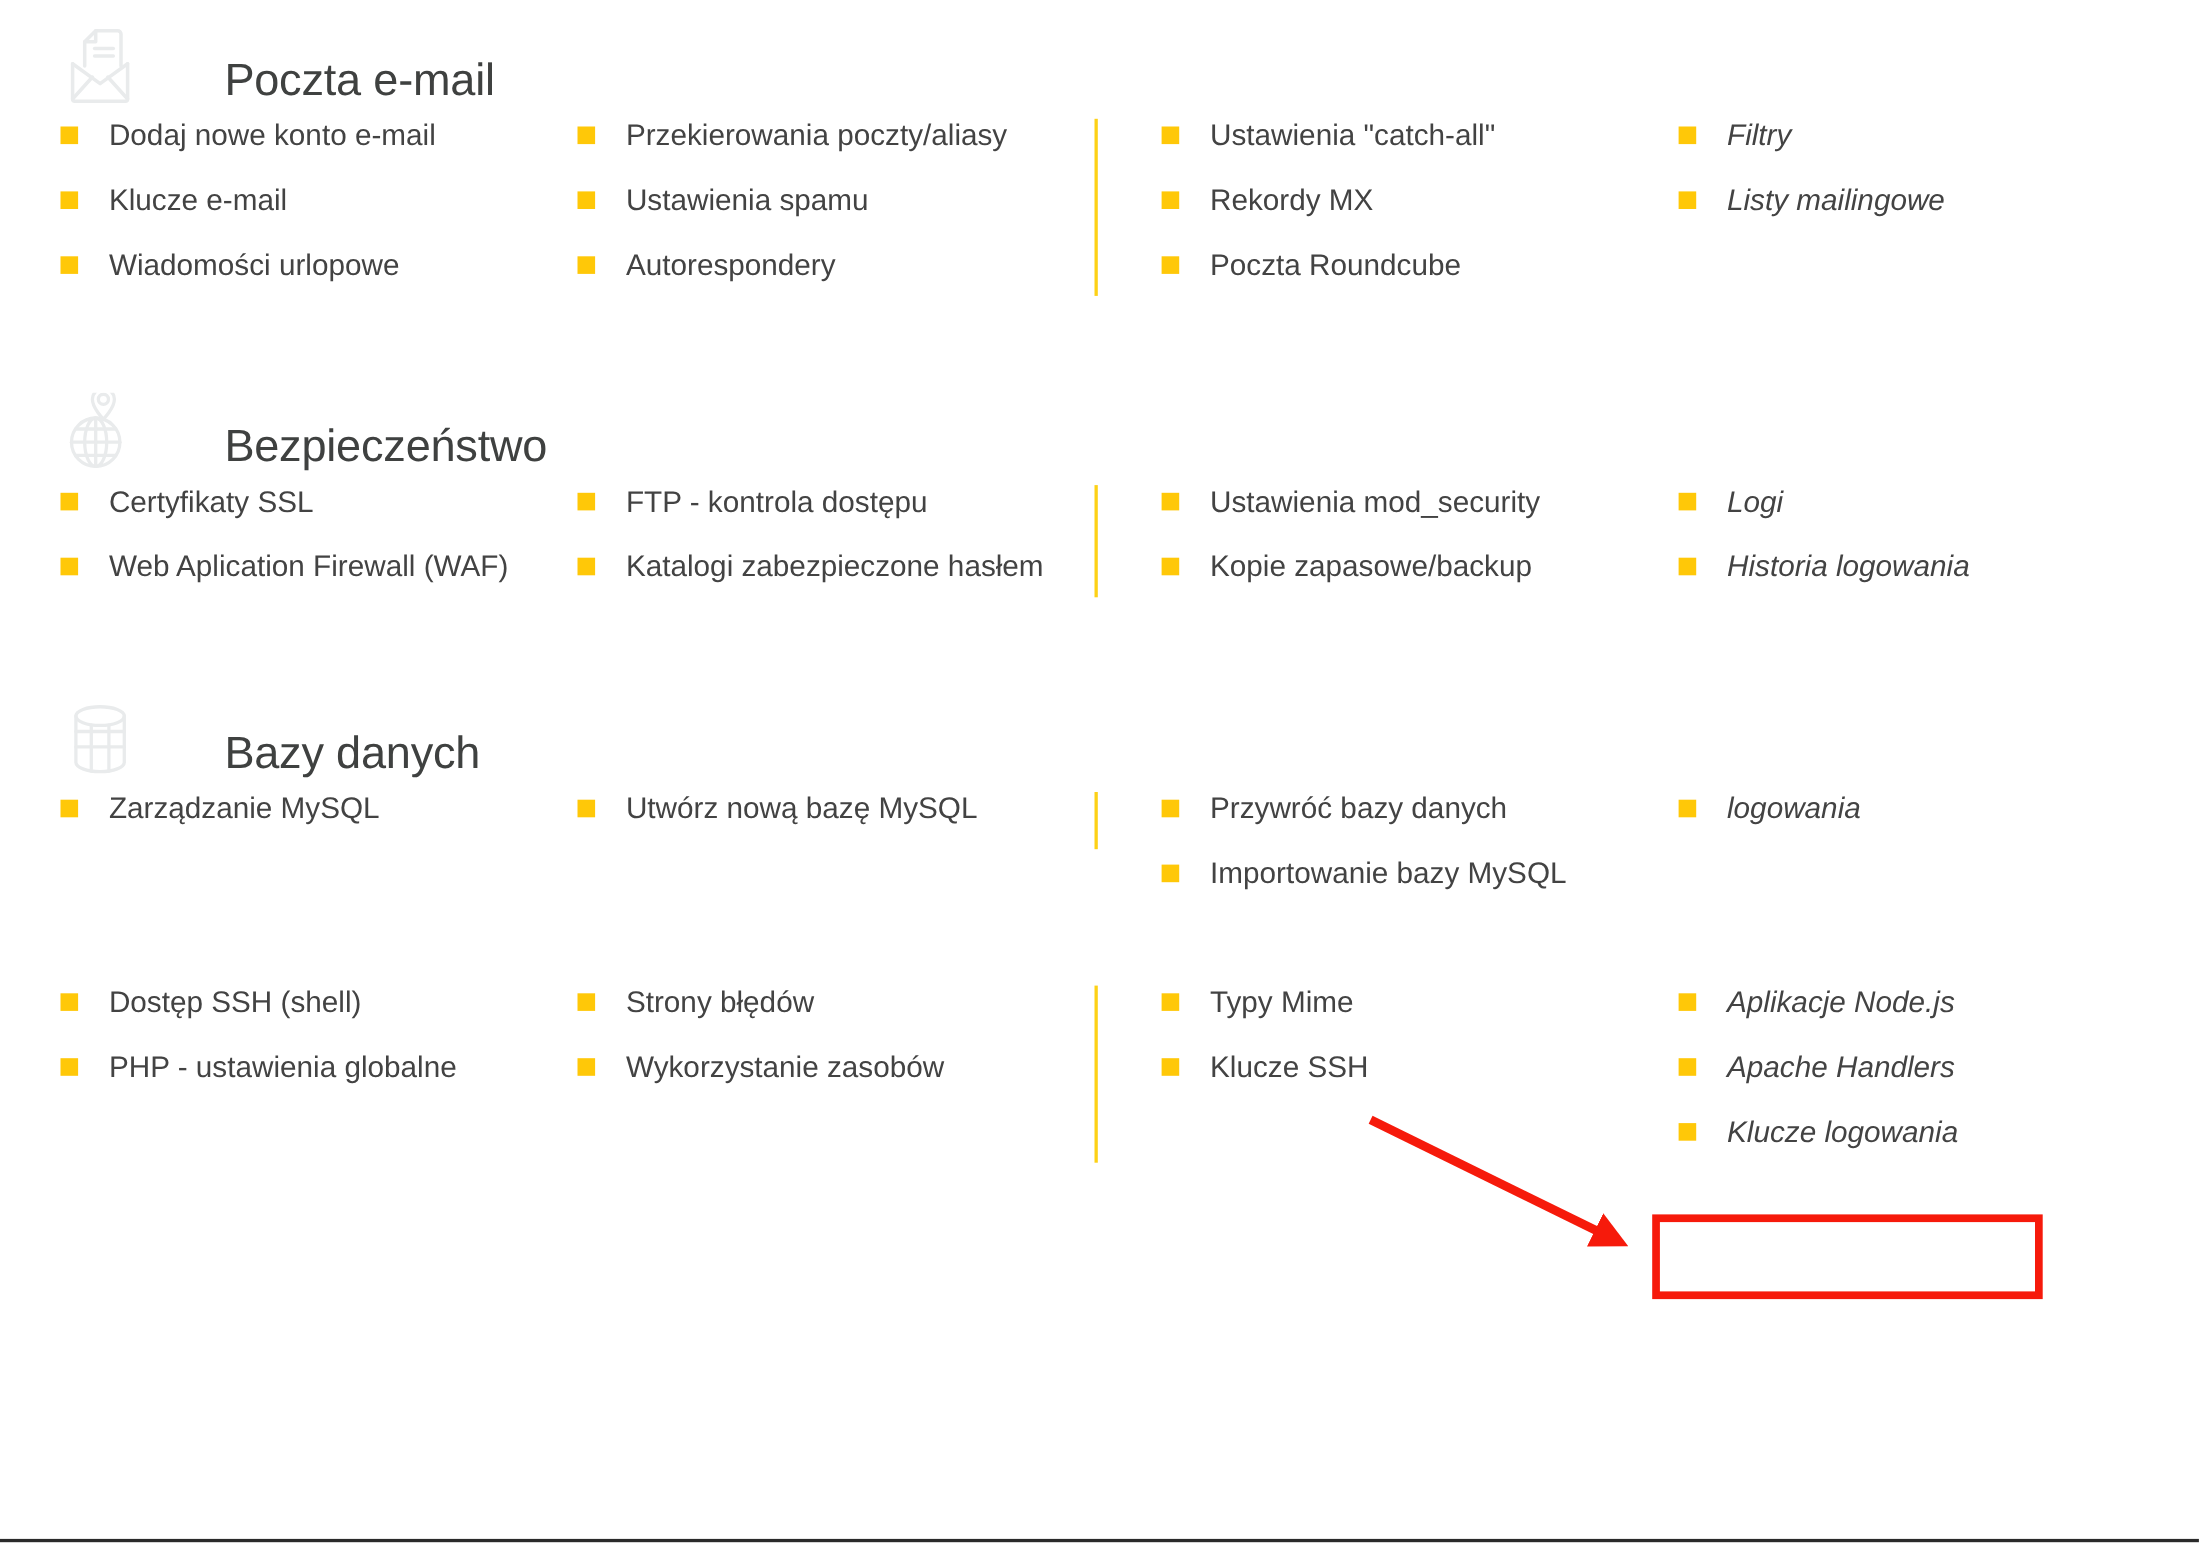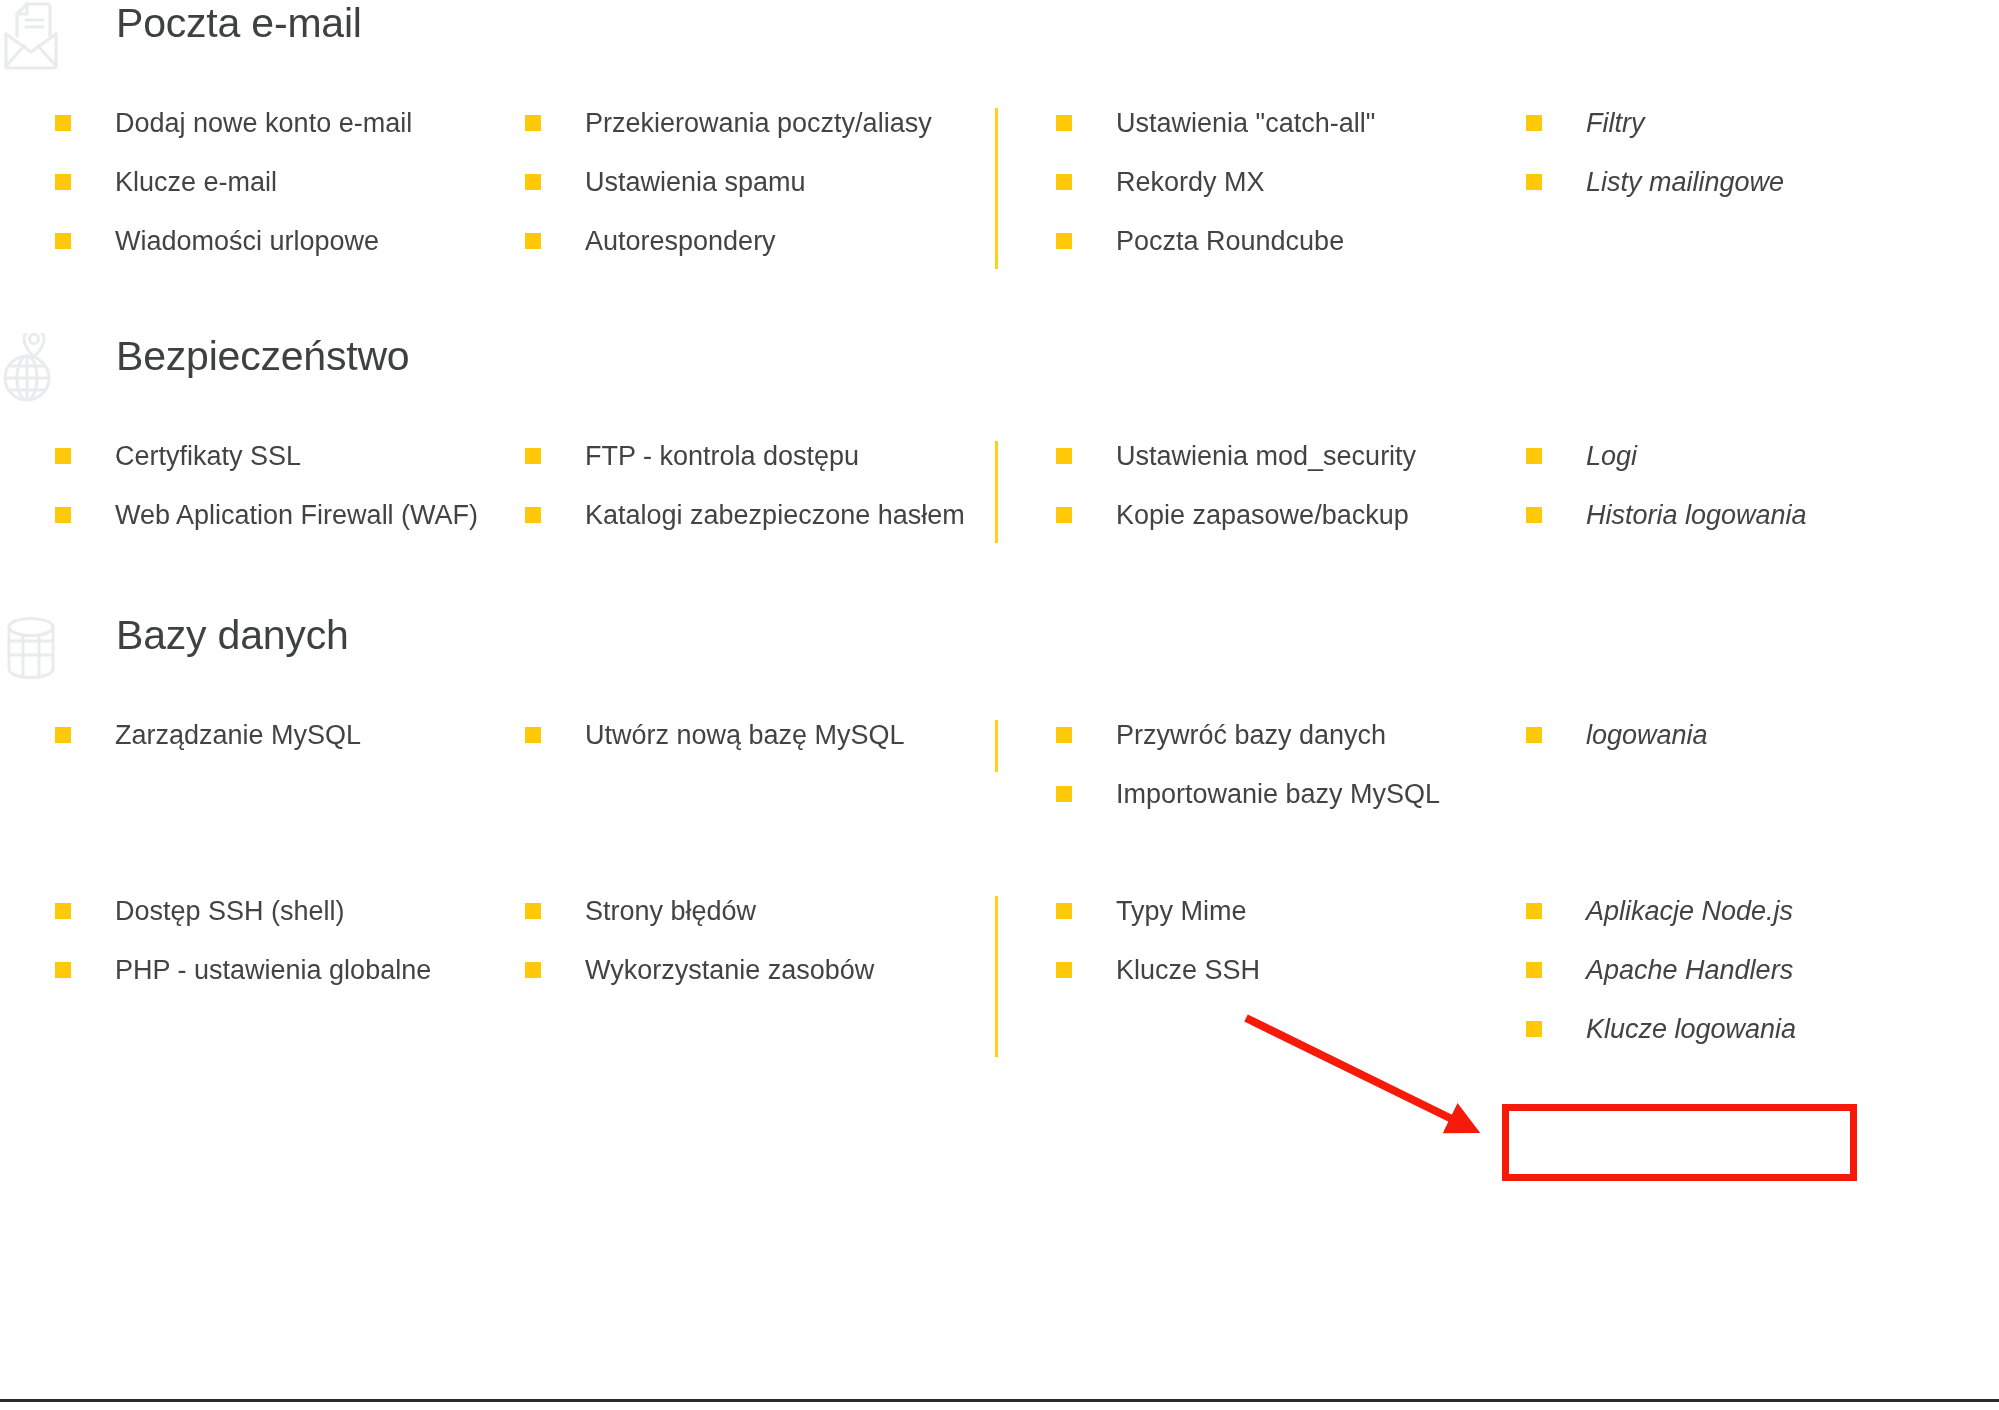--- a/index.html
+++ b/index.html
@@ -25,22 +25,24 @@
   }
 
   
   .section {
     position: relative;
     padding: 0 0 0 0;
   }
 
   .section-header {
     display: flex;
-    align-items: flex-start;
+    align-items: flex-end;
     height: 96px;
+    padding-left: 60px;
+    gap: 28px;
   }
 
   .section-icon {
     width: 62px;
     height: 72px;
     flex: 0 0 62px;
     color: #e9ebec;
     display: flex;
     align-items: center;
     justify-content: center;
@@ -93,21 +95,21 @@
     cursor: pointer;
   }
   .bullet {
     width: 16px;
     height: 16px;
     flex: 0 0 16px;
     background: #ffc808;
     margin-top: 9px;
   }
   .item-label {
-    margin-left: 44px;
+    margin-left: 28px;
     font-size: 27px;
     line-height: 34px;
     color: #434343;
     white-space: nowrap;
   }
 
   
   .sp-mail   { height: 50px; }
   .sp-sec    { height: 55px; }
   .sp-db     { height: 48px; }

